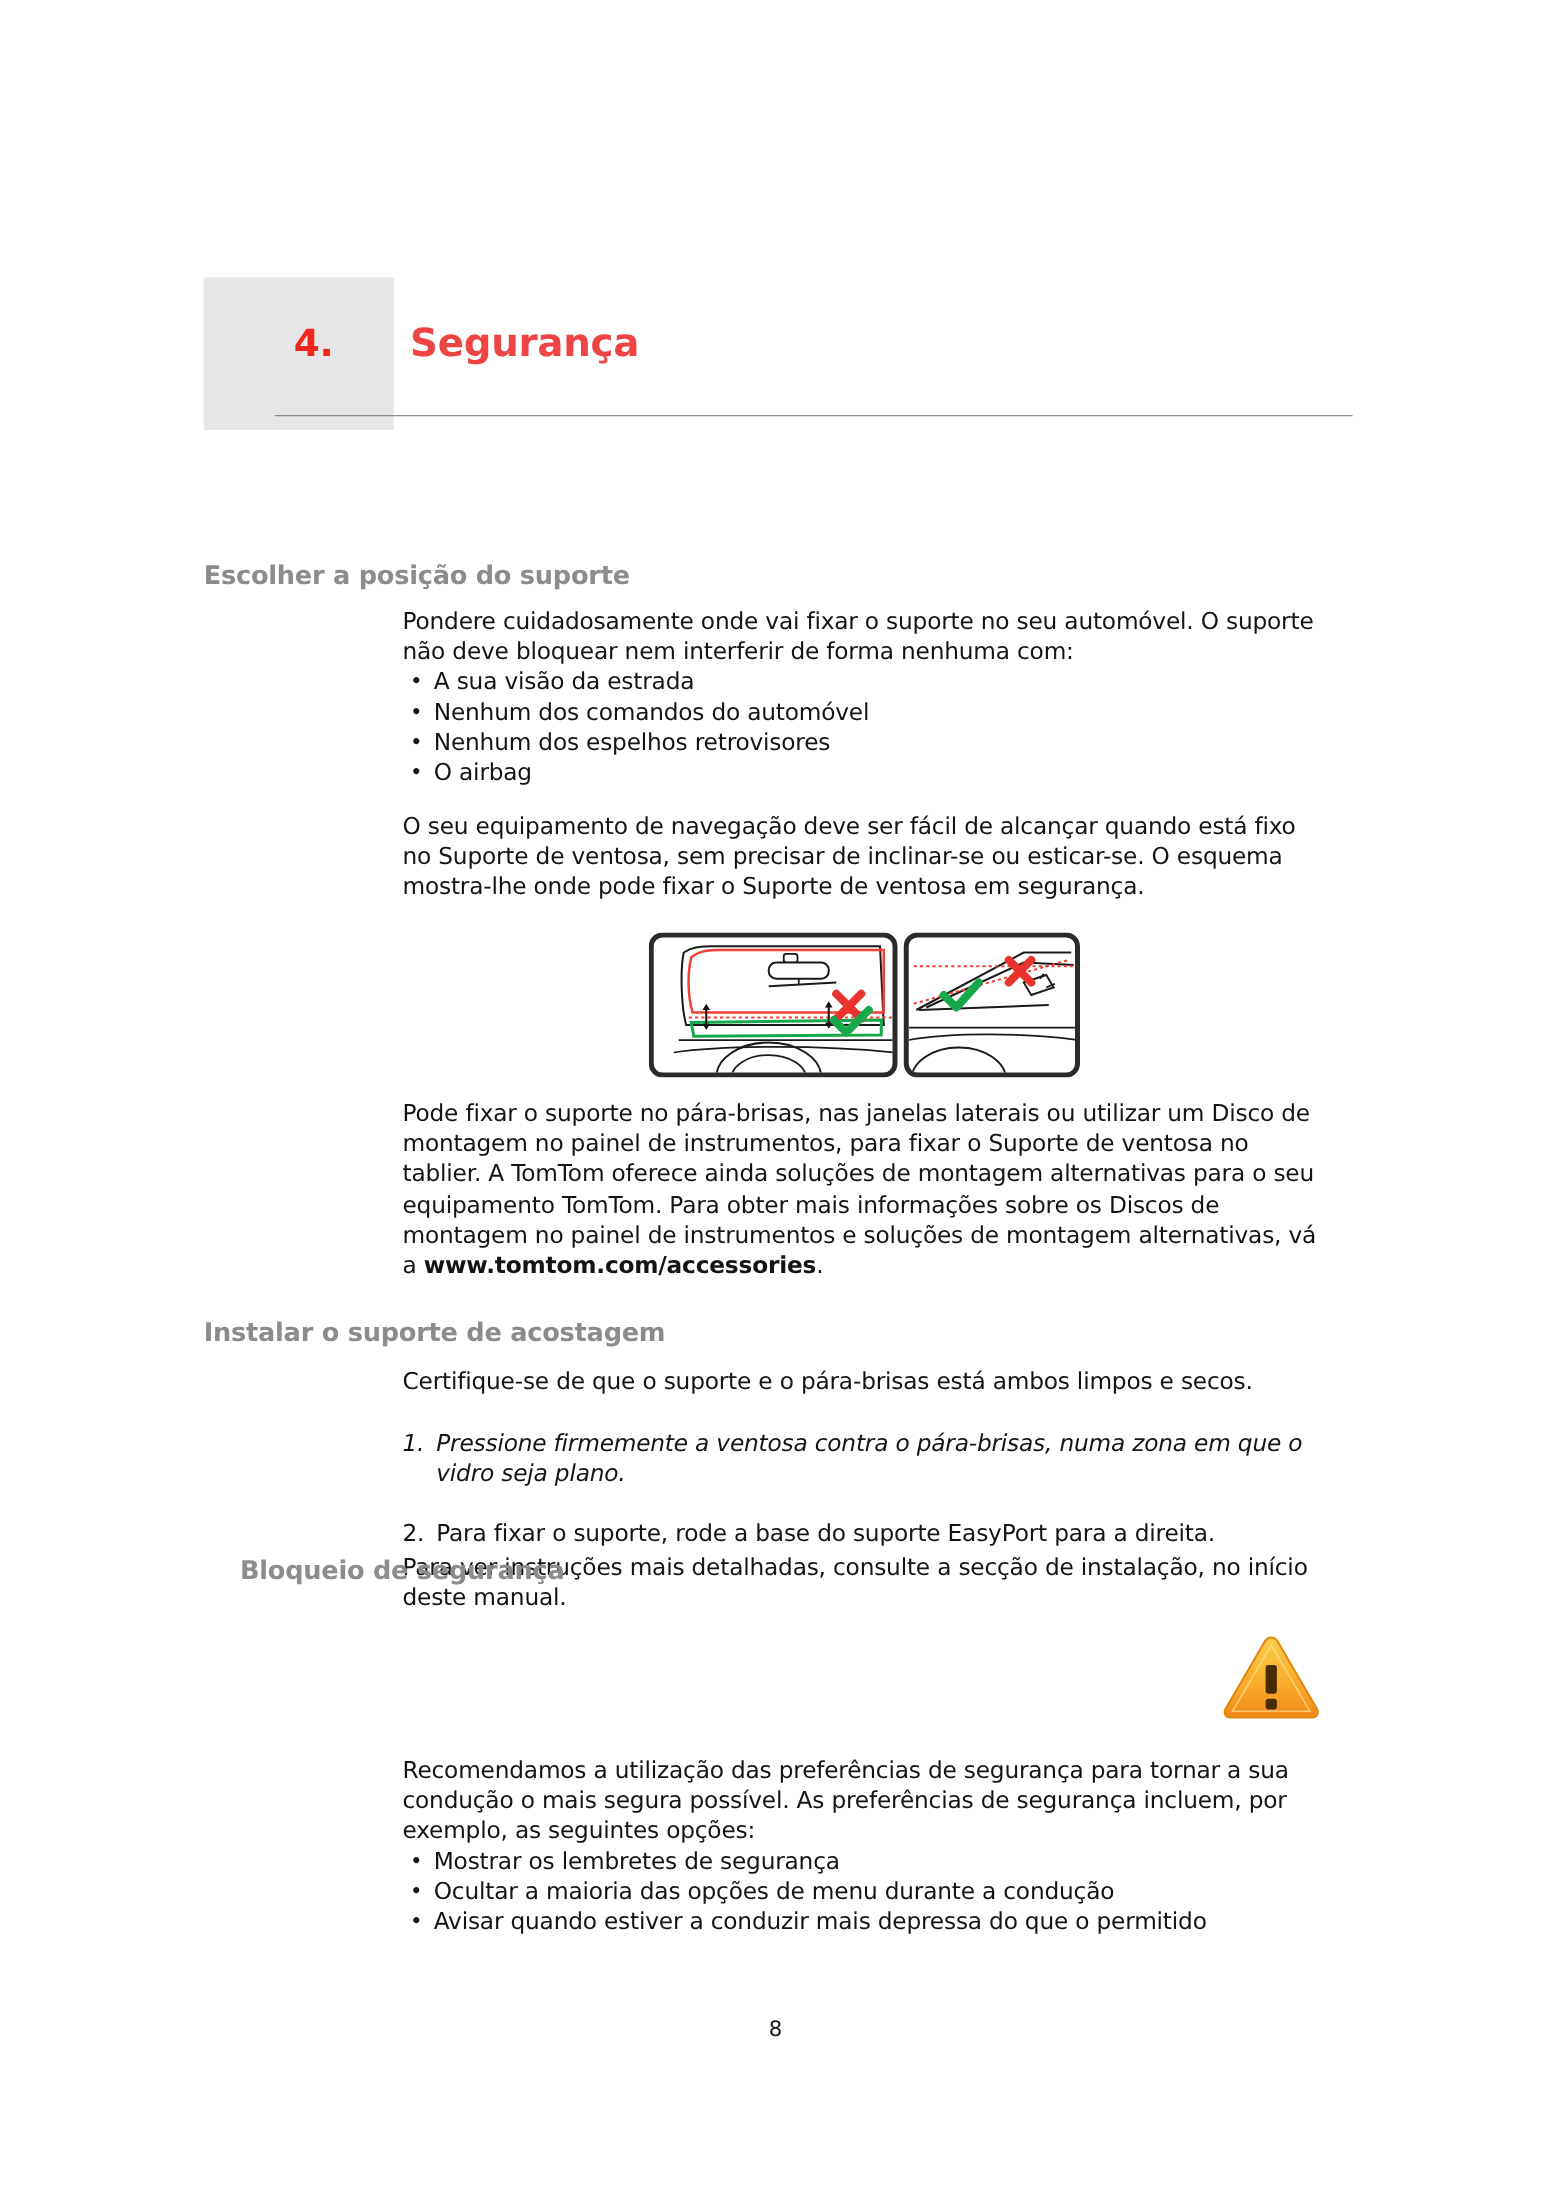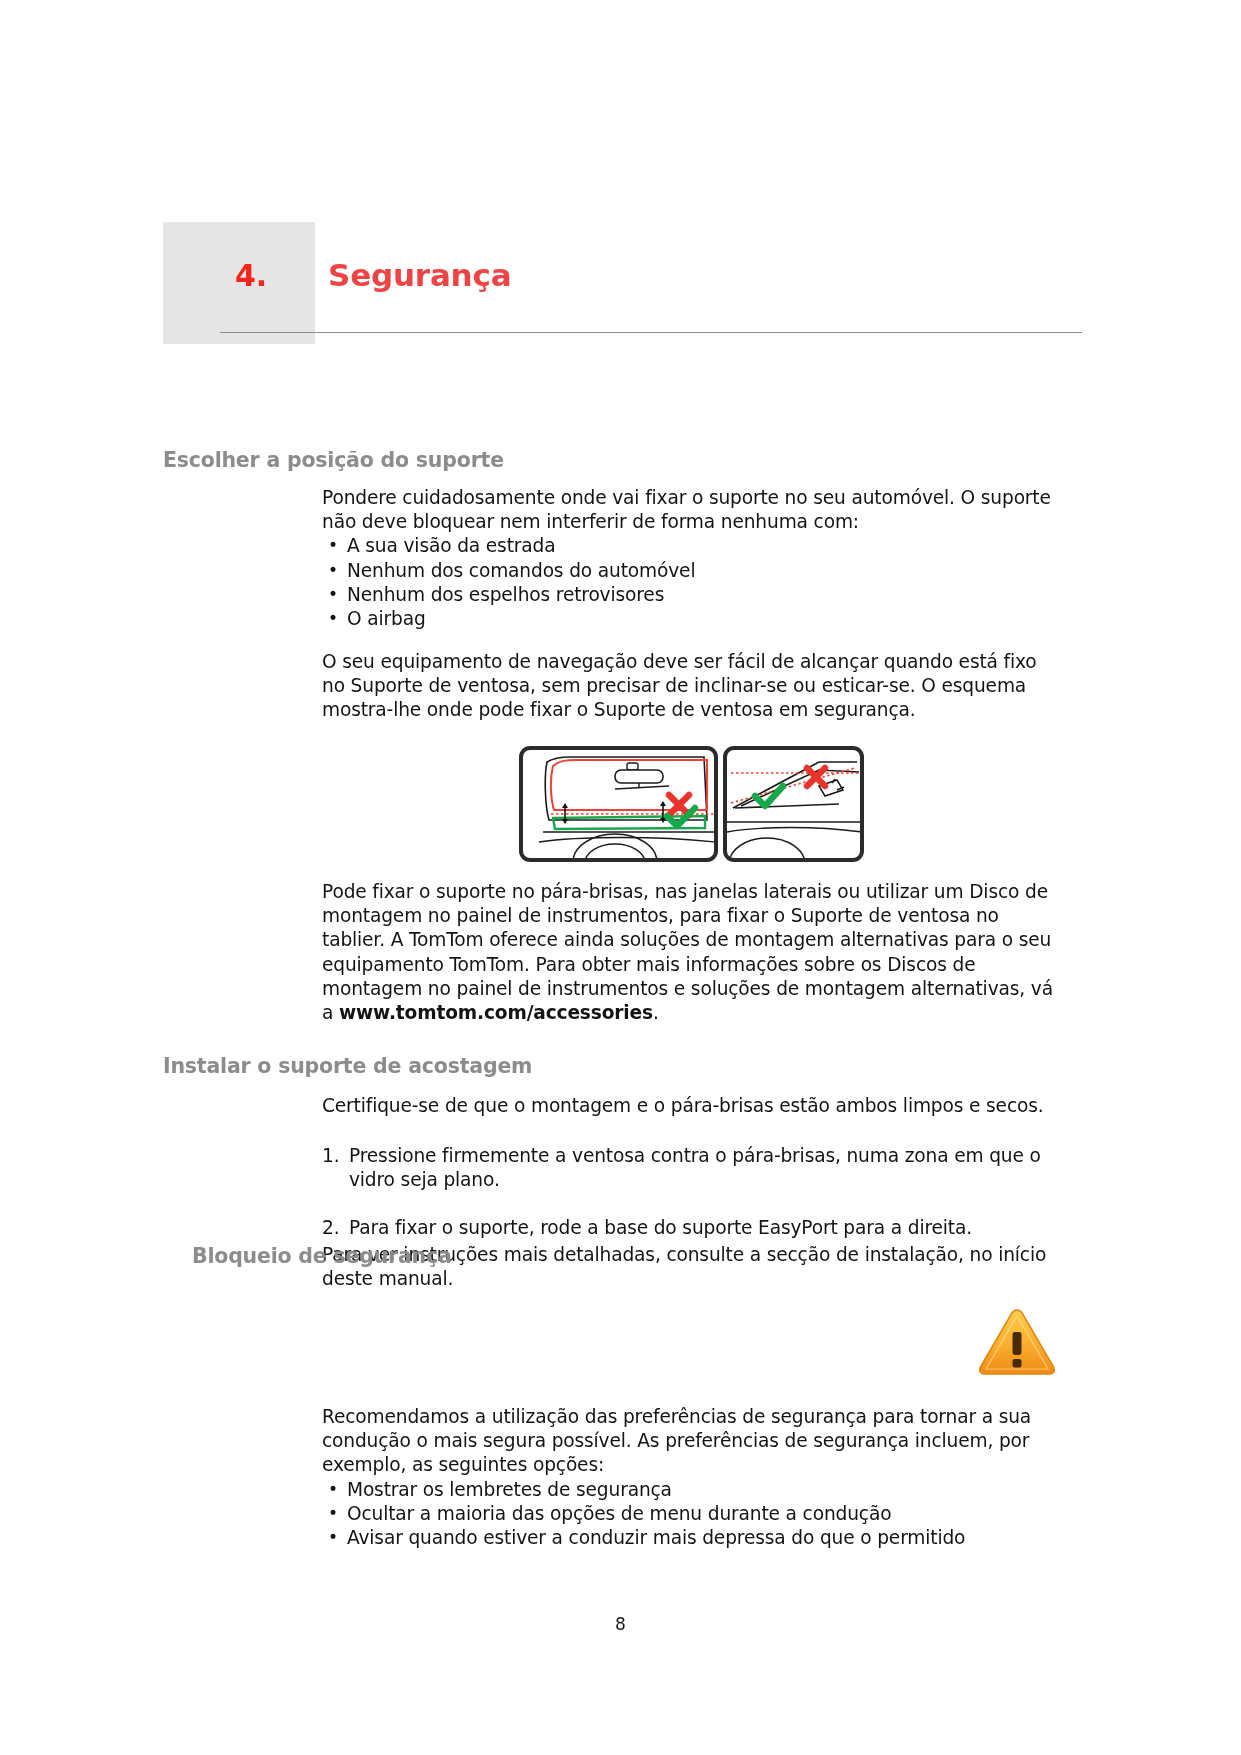--- a/index.html
+++ b/index.html
@@ -115,21 +115,21 @@
     margin: 0;
     padding: 0;
     counter-reset: nl;
   }
   .numlist li {
     position: relative;
     padding-left: 27px;
     margin-top: 24px;
     line-height: 24.2px;
   }
-  .numlist li:first-child { margin-top: 0; }
+  .numlist li:first-child { margin-top: 0; font-style: italic; }
   .numlist li::before {
     counter-increment: nl;
     content: counter(nl) ".";
     position: absolute;
     left: 0;
     top: 0;
   }
   .bold { font-weight: bold; }
 
   #p-escolher-1 { top: 486px; }
@@ -287,21 +287,21 @@
     </svg>
   </div>
 
   <div class="body-block" id="p-escolher-3">
     <p><span>Pode fixar o suporte no pára-brisas, nas janelas laterais ou utilizar um Disco de montagem no painel de instrumentos, para fixar o Suporte de ventosa no tablier. A TomTom oferece ainda soluções de montagem alternativas para o seu equipamento TomTom. Para obter mais informações sobre os Discos de montagem no painel de instrumentos e soluções de montagem alternativas, vá a </span><span class="bold">www.tomtom.com/accessories</span><span>.</span></p>
   </div>
 
   <div class="section-heading" id="h-instalar">Instalar o suporte de acostagem</div>
 
   <div class="body-block" id="p-instalar-1">
-    <p>Certifique-se de que o montagem e o pára-brisas estão ambos limpos e secos.</p>
+    <p>Certifique-se de que o suporte e o pára-brisas está ambos limpos e secos.</p>
   </div>
 
   <div class="body-block" id="ol-instalar">
     <ol class="numlist">
       <li>Pressione firmemente a ventosa contra o pára-brisas, numa zona em que o vidro seja plano.</li>
       <li>Para fixar o suporte, rode a base do suporte EasyPort para a direita.</li>
     </ol>
   </div>
 
   <div class="body-block" id="p-instalar-2">

